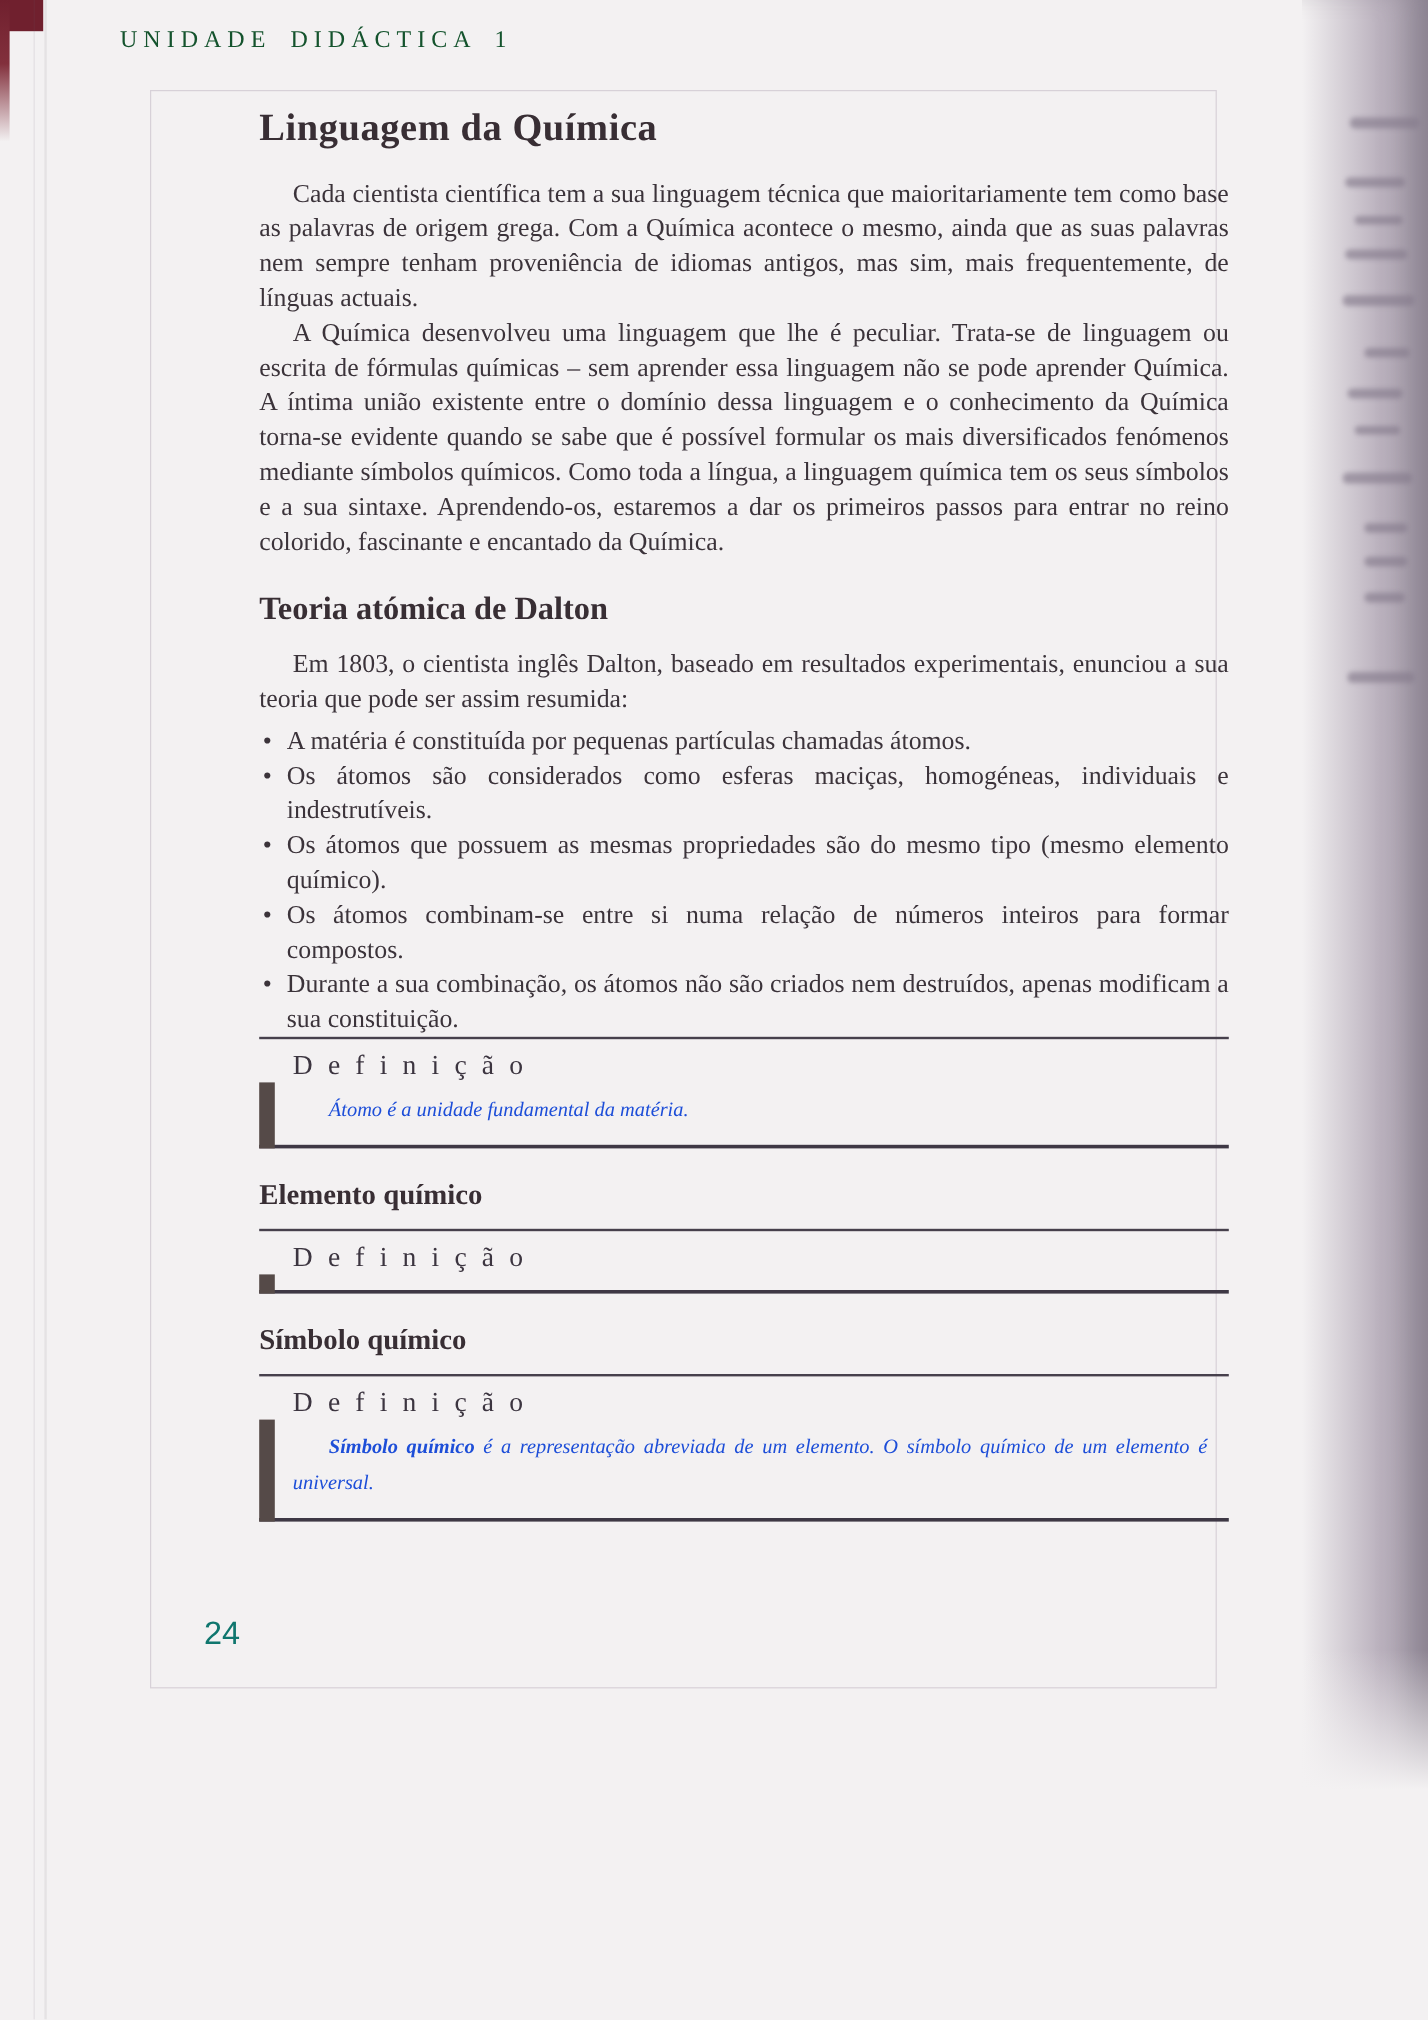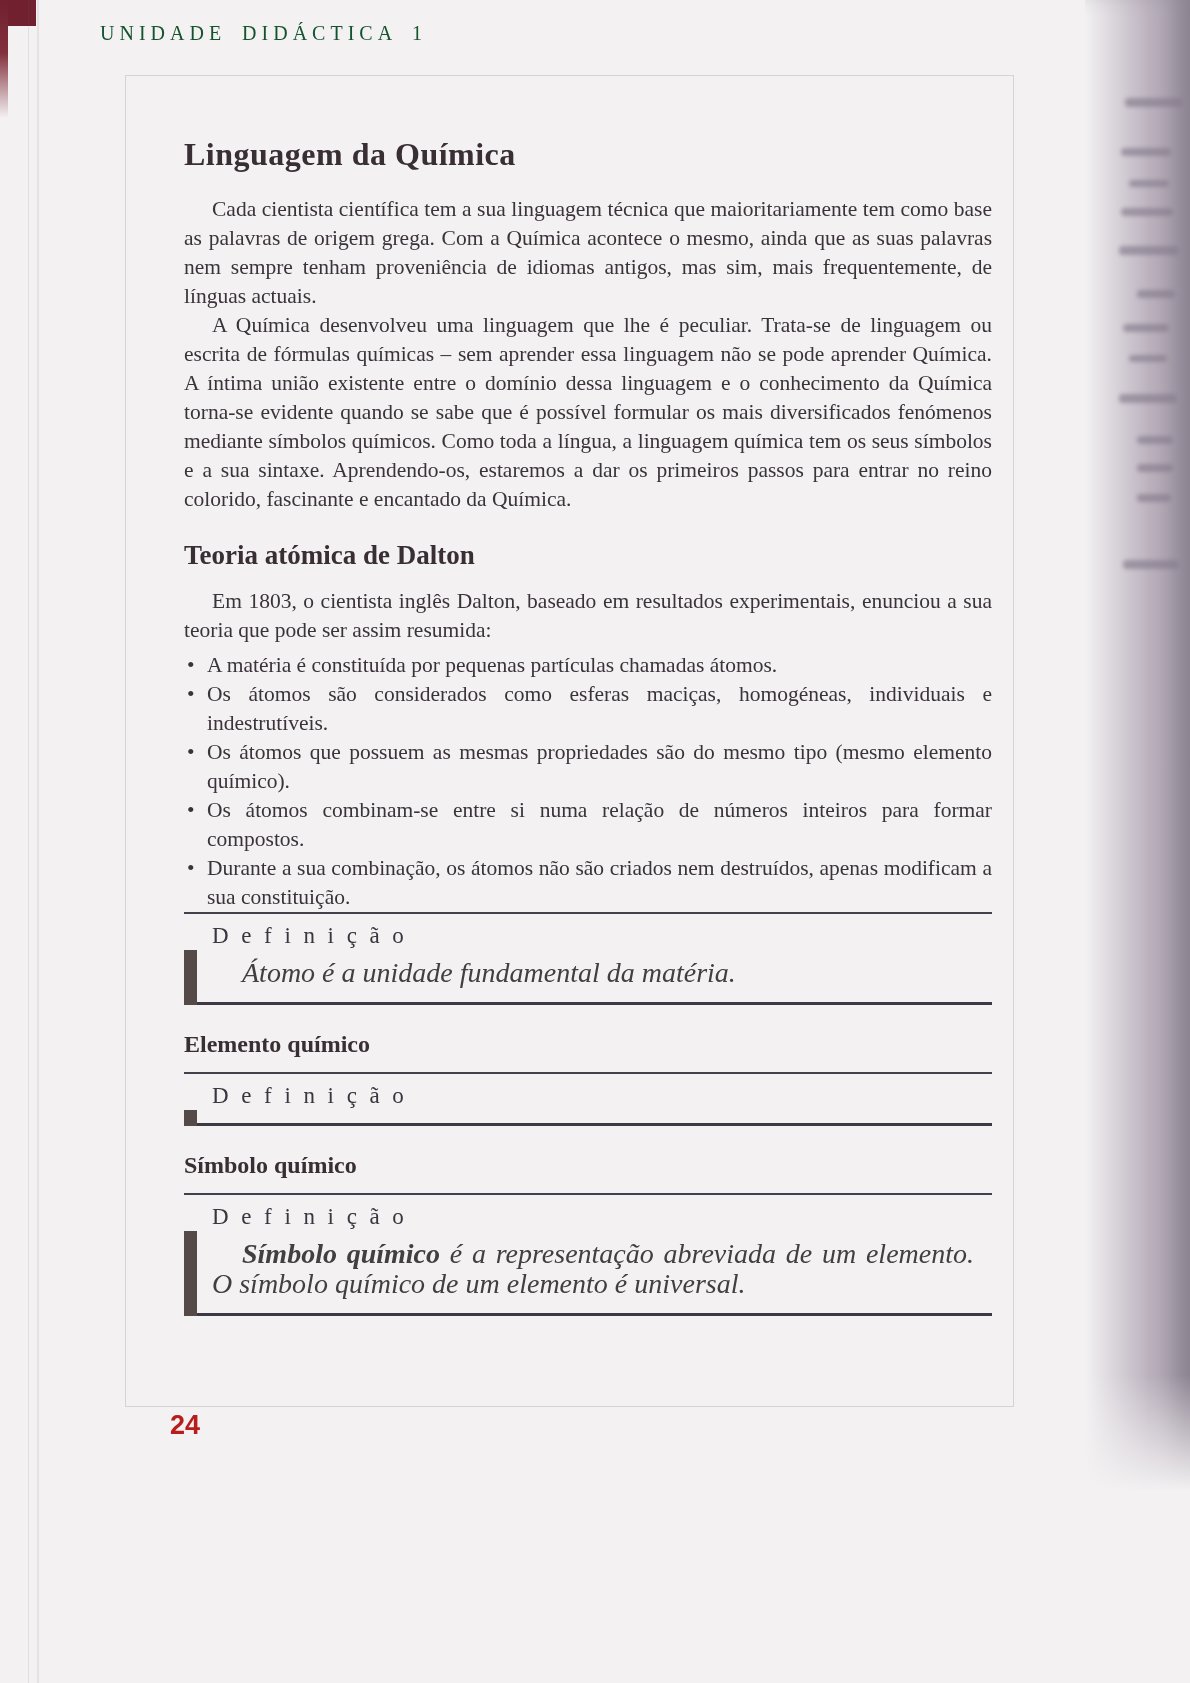--- a/index.html
+++ b/index.html
@@ -21,39 +21,39 @@
   .curl-fade{position:absolute;top:1375px;right:0;width:105px;height:132px;
     background:linear-gradient(to bottom,rgba(243,241,242,0) 0%,#f3f1f2 88%);}
   .bleed-line{position:absolute;height:9px;border-radius:4px;background:#857b8c;
     filter:blur(2px);opacity:.65;}
   
   .content-frame{position:absolute;left:125px;top:75px;width:887px;height:1330px;
     border:1px solid #d7d1d8;}
   
   .unit-header{position:absolute;left:100px;top:22px;font-size:20px;letter-spacing:5px;
     word-spacing:6px;color:#14532d;}
-  .page-number{position:absolute;left:170px;top:1410px;font-size:27px;font-weight:bold;
-    color:#b91c1c;font-family:"Liberation Sans","DejaVu Sans",sans-serif;}
+  .page-number{position:absolute;left:170px;top:1346px;font-size:27px;font-weight:normal;
+    color:#0f766e;font-family:"Liberation Sans","DejaVu Sans",sans-serif;}
   
-  .page-content{position:absolute;left:184px;top:88px;width:808px;margin-top:48px;}
+  .page-content{position:absolute;left:216px;top:88px;width:808px;}
   .doc-title{font-size:32px;font-weight:bold;color:#382e34;margin:0 0 22px 0;letter-spacing:.5px;}
   .para{font-size:21.5px;line-height:29px;text-align:justify;text-indent:28px;margin:0;}
   .section-heading{font-size:27px;font-weight:bold;color:#382e34;margin:26px 0 16px 0;}
   .bullet-list{list-style:none;margin:6px 0 0 0;padding:0;}
   .bullet-list li{position:relative;font-size:21.5px;line-height:29px;text-align:justify;
     padding-left:23px;margin:0;}
   .bullet-list li .dot{position:absolute;left:3px;top:0;}
   .sub-heading{font-size:24px;font-weight:bold;color:#382e34;margin:26px 0 14px 0;}
   
   .def-box{position:relative;border-top:2px solid #46404c;border-bottom:3px solid #3e3845;
     padding:9px 18px 14px 28px;margin:0;}
   .def-bar{position:absolute;left:0;top:36px;bottom:-3px;width:13px;background:#554a48;}
   .def-label{font-size:23px;letter-spacing:.55em;color:#3c3540;}
-  .def-text{font-style:italic;font-size:28px;line-height:30px;margin:9px 0 0 0;
-    text-indent:30px;text-align:justify;color:#404040;}
+  .def-text{font-style:italic;font-size:17px;line-height:30px;margin:9px 0 0 0;
+    text-indent:30px;text-align:justify;color:#1d4ed8;}
   .def-term{font-weight:bold;font-style:italic;}
 </style>
 </head>
 <body>
 
 <div class="corner-mark"></div>
 <div class="corner-strip"></div>
 <div class="edge-line-1"></div>
 <div class="edge-line-2"></div>
 

